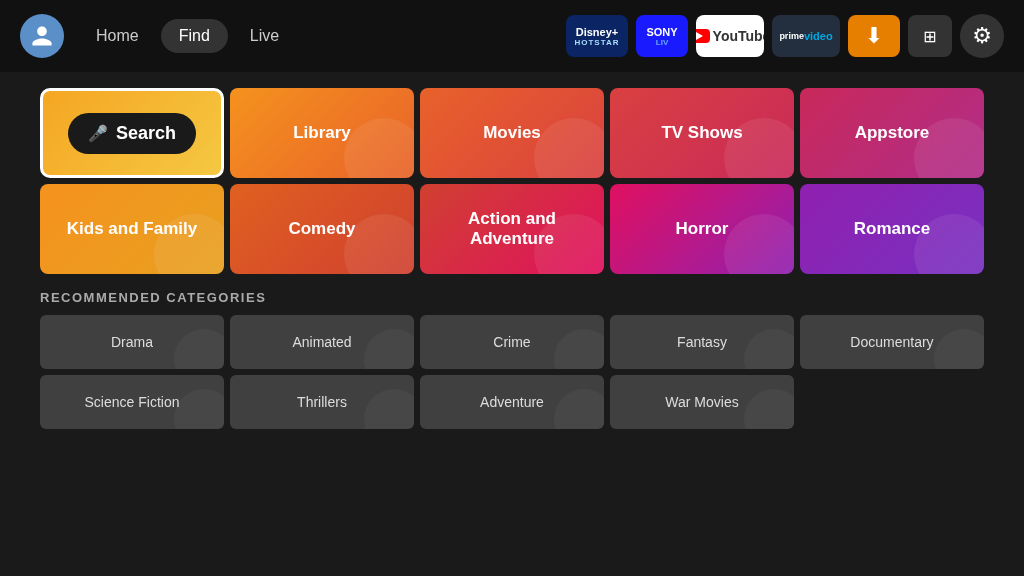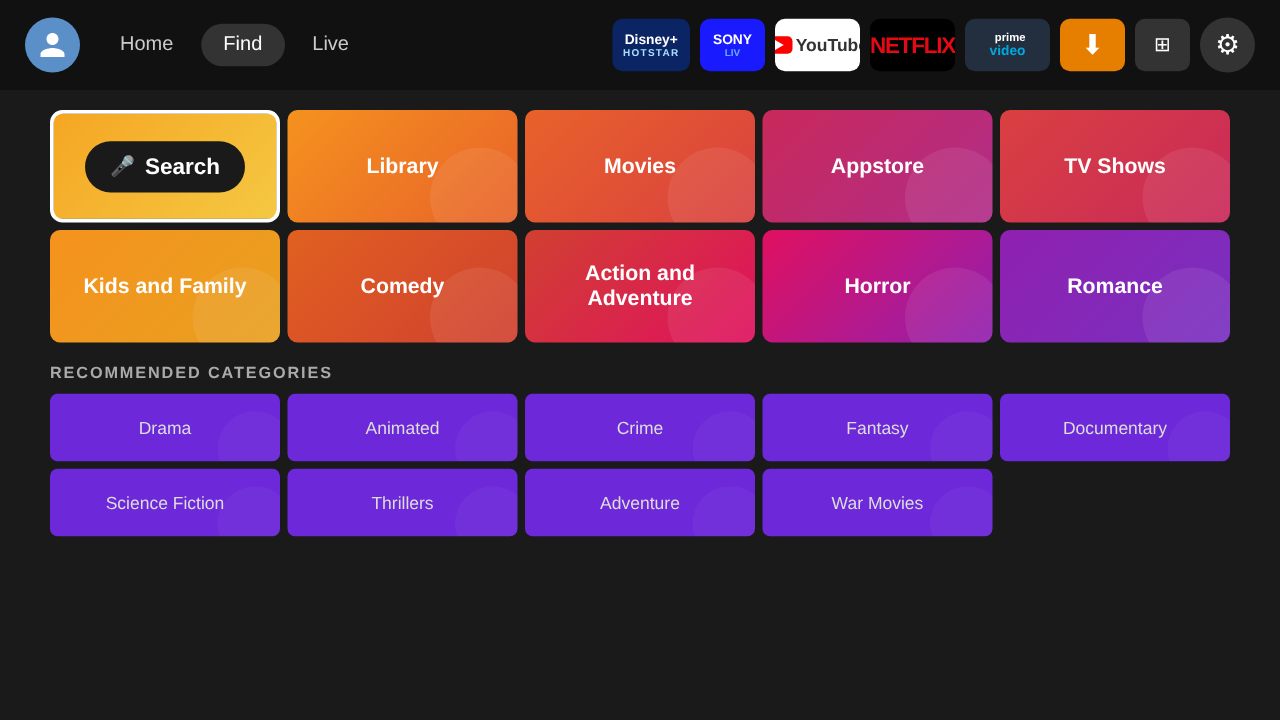--- a/index.html
+++ b/index.html
@@ -326,21 +326,21 @@
       margin-bottom: 10px;
     }
 
     .rec-grid {
       display: grid;
       grid-template-columns: repeat(5, 1fr);
       gap: 6px;
     }
 
     .rec-cell {
-      background: #6d28d9;
+      background: #404040;
       border-radius: 6px;
       height: 54px;
       display: flex;
       align-items: center;
       justify-content: center;
       font-size: 14px;
       color: #ddd;
       cursor: pointer;
       position: relative;
       overflow: hidden;
@@ -388,22 +388,22 @@
     .netflix-text {
       color: #e50914;
       font-size: 18px;
       font-weight: 900;
       letter-spacing: -1px;
     }
 
     
     .prime-logo {
       display: flex;
-      flex-direction: column;
-      align-items: flex-end;
+      flex-direction: row;
+      align-items: center;
     }
     .prime-top {
       color: white;
       font-size: 9px;
       font-weight: bold;
     }
     .prime-bot {
       color: #00a8e0;
       font-size: 11px;
       font-weight: bold;
@@ -471,23 +471,20 @@
         <div class="sony-top">SONY</div>
         <div class="sony-sub">LIV</div>
       </div>
     </div>
     <div class="app-icon youtube">
       <div class="yt-logo">
         <div class="yt-play-btn"></div>
         <span class="yt-text">YouTube</span>
       </div>
     </div>
-    <div class="app-icon netflix">
-      <span class="netflix-text">NETFLIX</span>
-    </div>
     <div class="app-icon prime">
       <div class="prime-logo">
         <div class="prime-top">prime</div>
         <div class="prime-bot">video</div>
       </div>
     </div>
     <div class="app-icon downloader">
       <span style="color:white;font-size:22px;">⬇</span>
     </div>
     <div class="app-icon multiview">
@@ -508,25 +505,25 @@
         <span style="font-size:16px;">🎤</span>
         <span>Search</span>
       </div>
     </div>
     <div class="grid-cell cell-orange">
       <span>Library</span>
     </div>
     <div class="grid-cell cell-red-orange">
       <span>Movies</span>
     </div>
+    <div class="grid-cell cell-hot-pink">
+      <span>TV Shows</span>
+    </div>
     <div class="grid-cell cell-purple-pink">
       <span>Appstore</span>
-    </div>
-    <div class="grid-cell cell-hot-pink">
-      <span>TV Shows</span>
     </div>
   </div>
 
   <div class="grid-row">
     <div class="grid-cell cell-amber">
       <span style="text-align:center;padding:0 8px;">Kids and Family</span>
     </div>
     <div class="grid-cell cell-orange2">
       <span>Comedy</span>
     </div>

